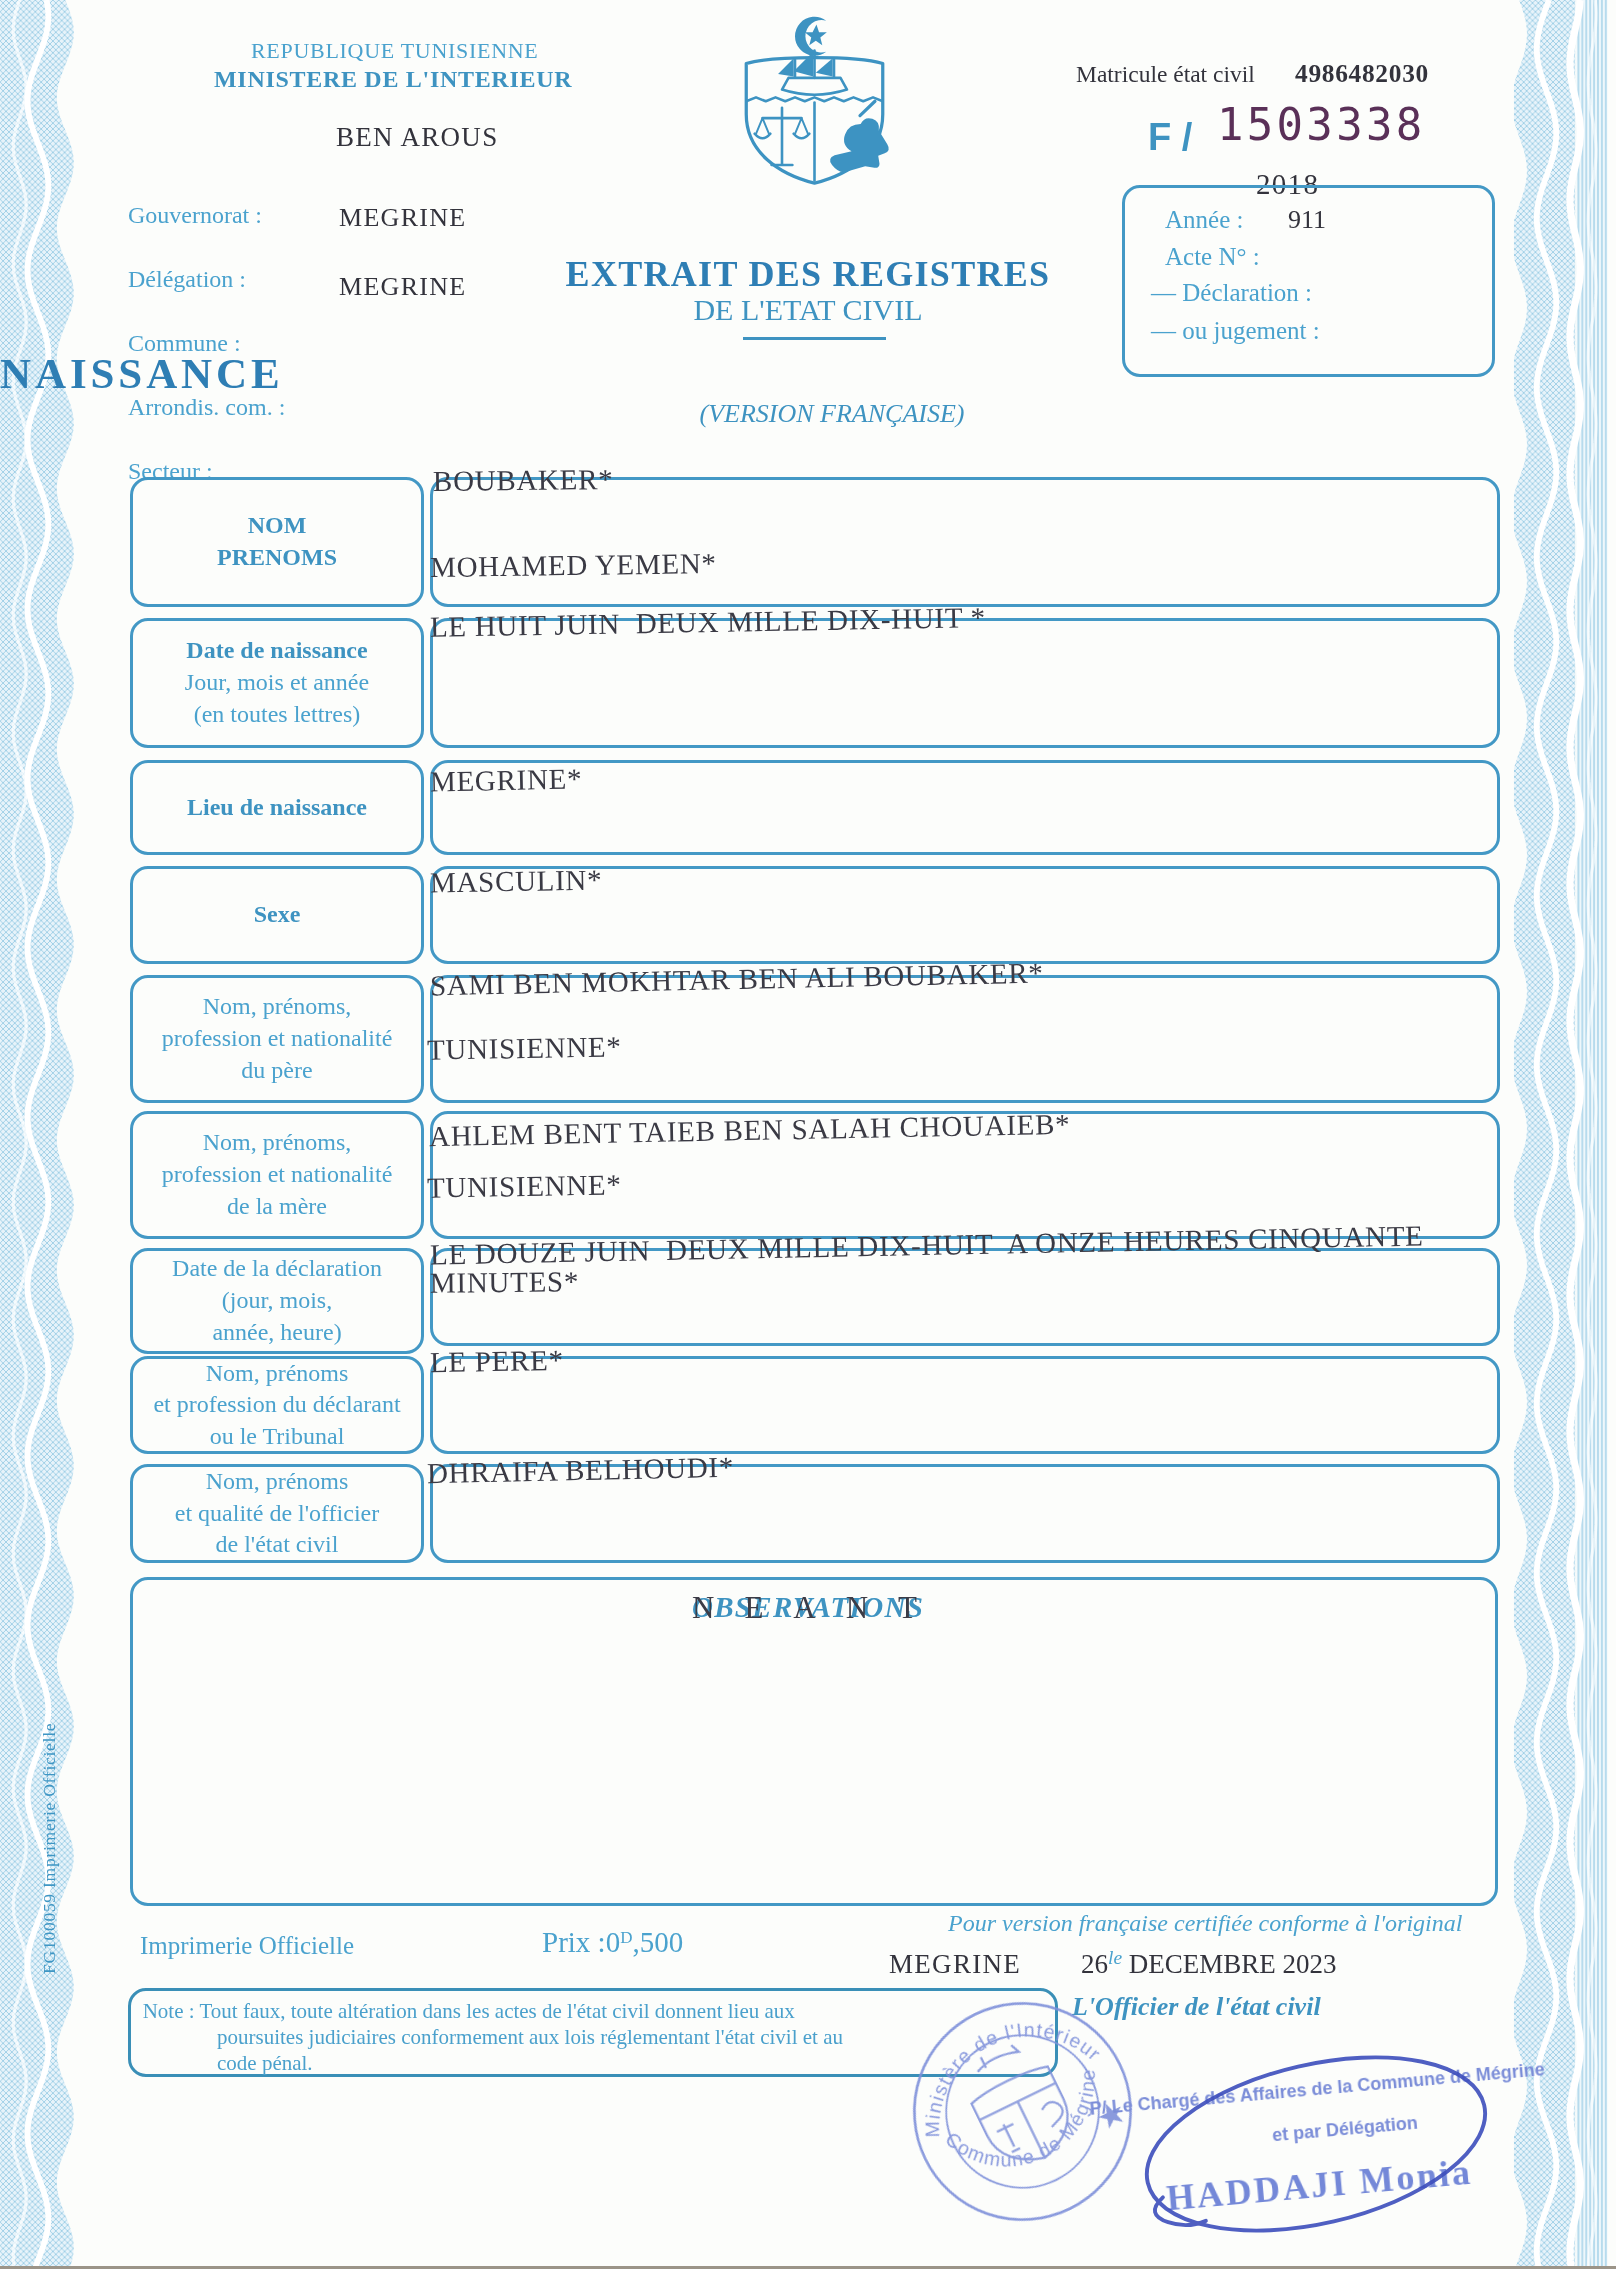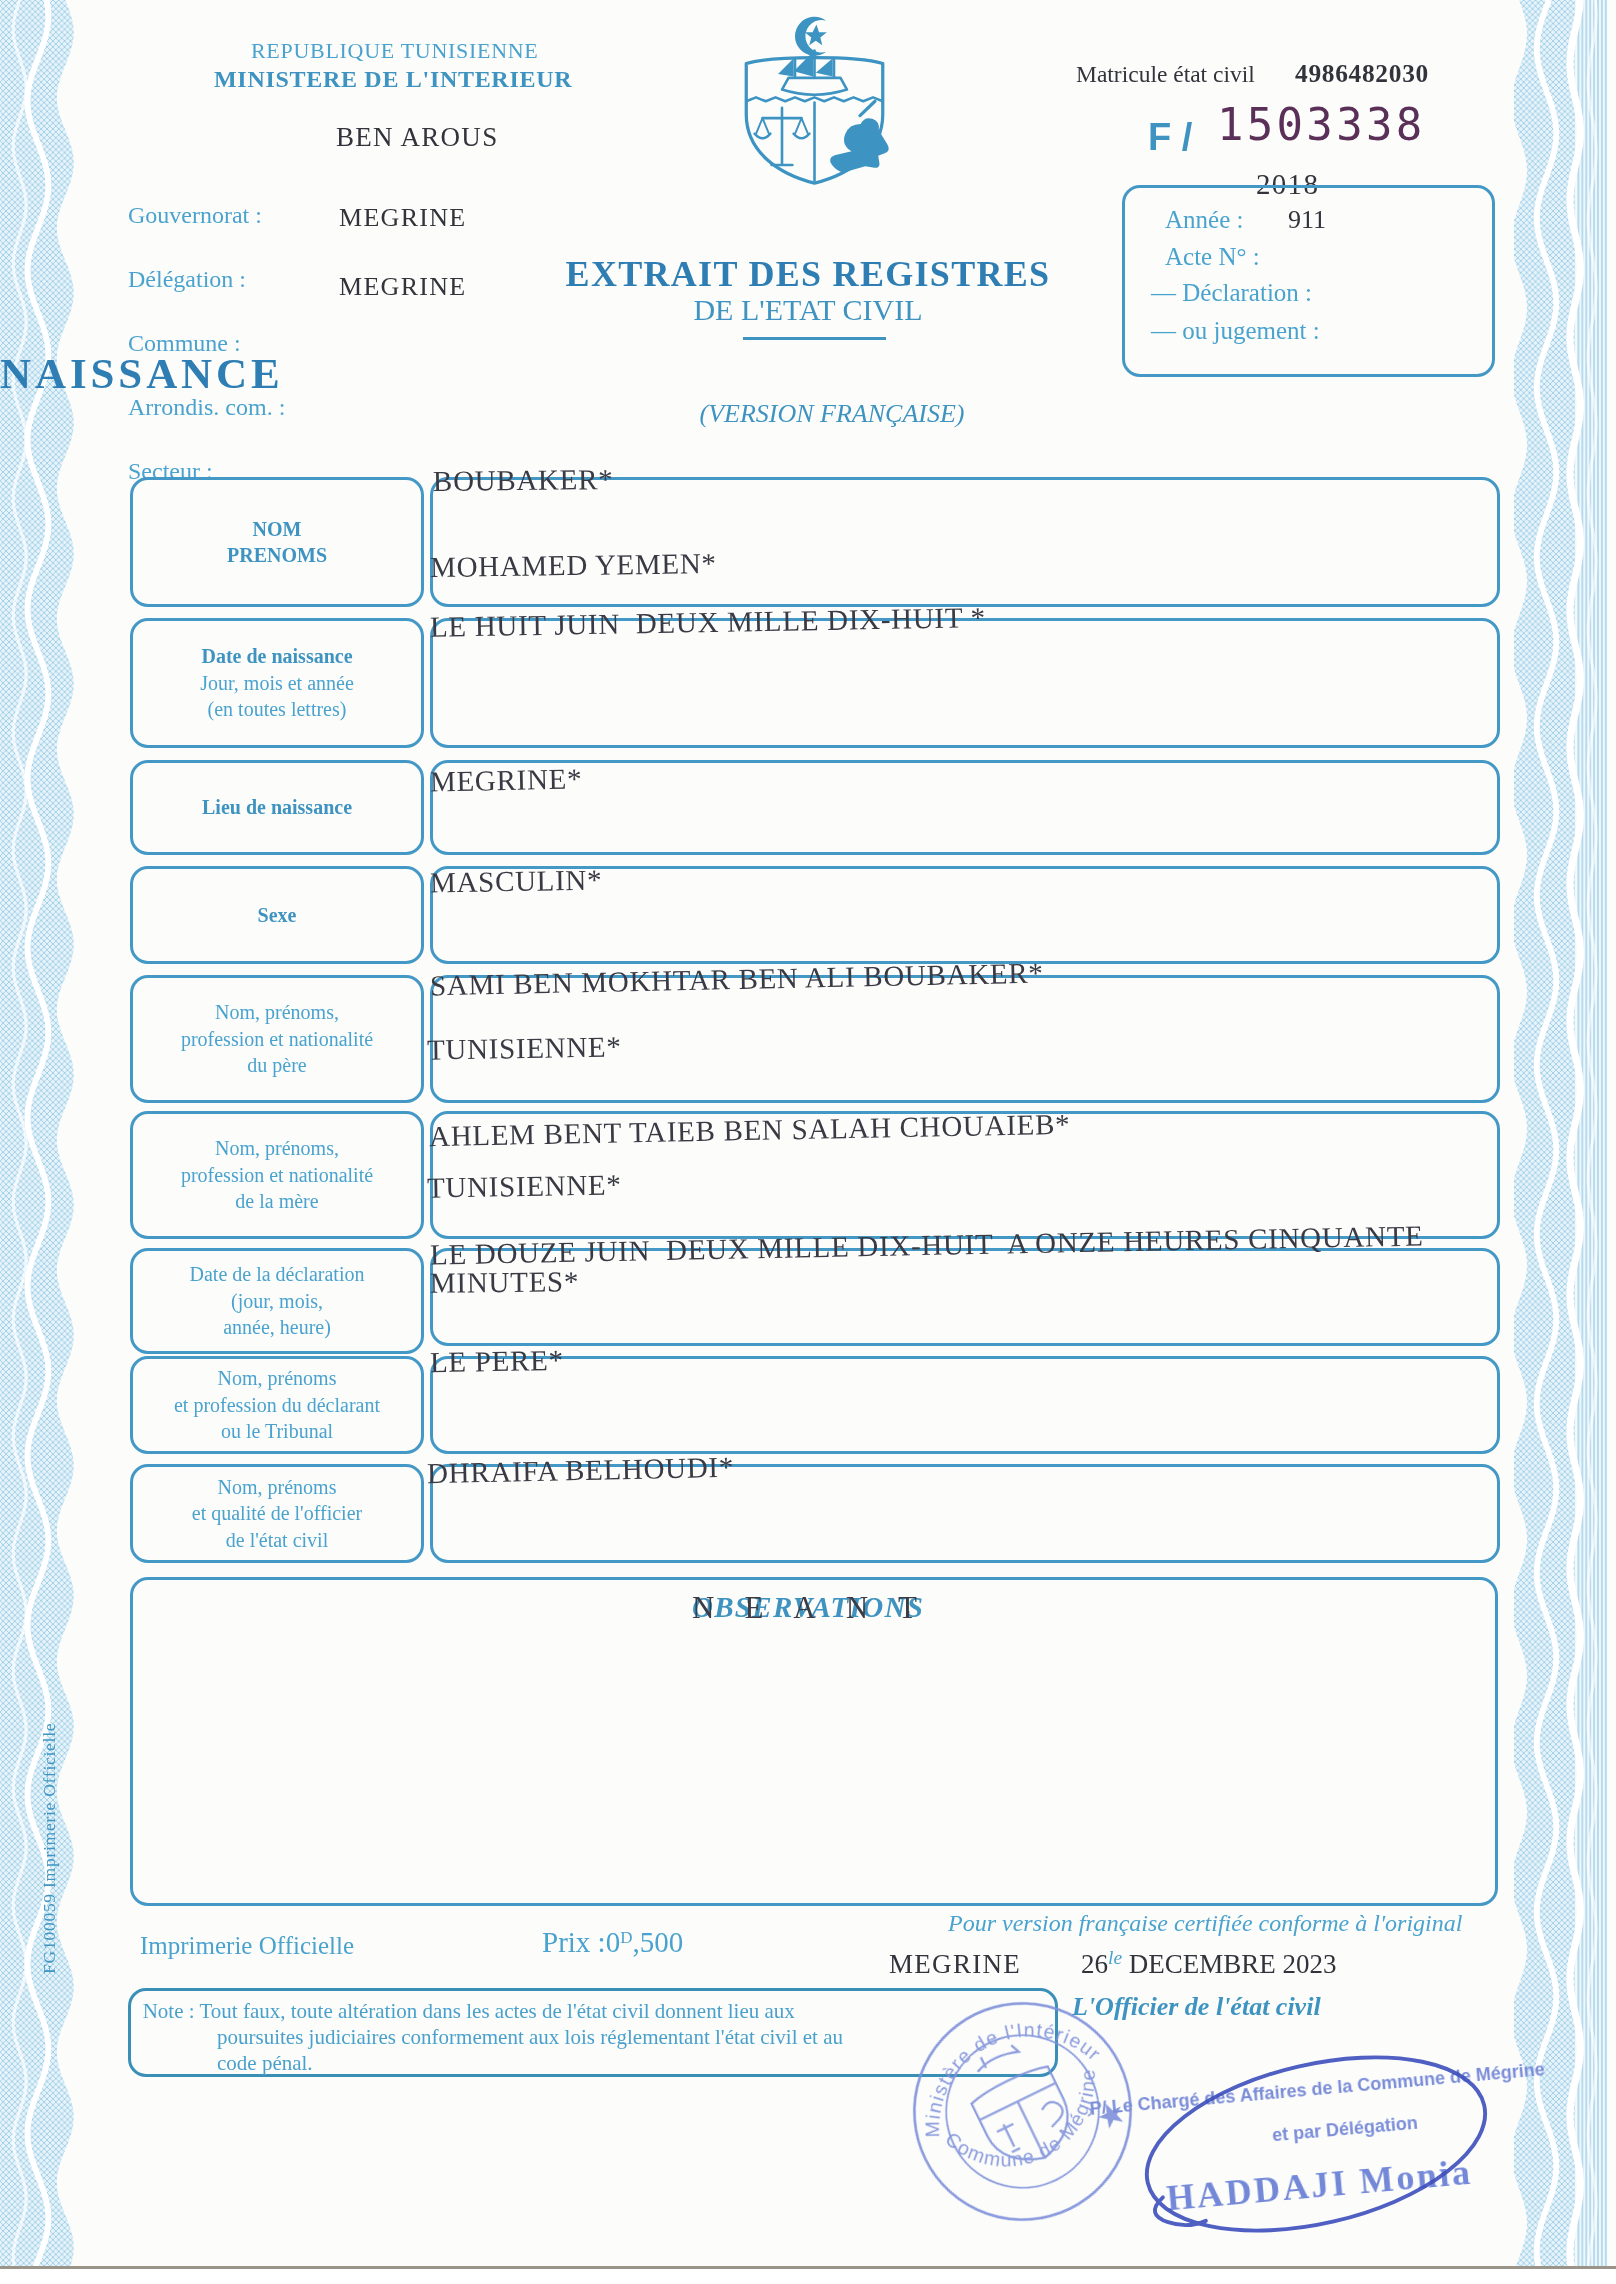--- a/index.html
+++ b/index.html
@@ -15,21 +15,21 @@
   .dark  { color:#33333C; }
   .typed {
     position:absolute; color:#3A3A44;
     font-family:"Liberation Serif", serif;
     font-size:29px; white-space:pre; letter-spacing:0.7px;
   }
   .fieldbox { position:absolute; border:3.3px solid #4398C5; border-radius:18px; background:transparent; }
   .labelbox {
     left:130px; width:294px;
     display:flex; flex-direction:column; align-items:center; justify-content:center;
-    text-align:center; line-height:1.32; font-size:20px; color:#4AA2CE;
+    text-align:center; line-height:1.32; font-size:24px; color:#4AA2CE;
   }
   .labelbox .b { font-weight:bold; color:#3E93C1; }
   .valuebox { left:430px; width:1070px; }
   .hdr-admin div { font-size:24px; color:#4AA2CE; line-height:1.42;margin-top:30px; }
   .notebox {
     position:absolute; left:128px; top:1988px; width:930px; height:89px;
     border:3.3px solid #3A8FB7; border-radius:18px;
   }
   .note-line { position:absolute; font-size:21px; color:#4AA0CC; white-space:nowrap; }
   .stamp-blue { color:#7B8DD8; font-family:"Liberation Sans", sans-serif; filter:blur(0.3px); }

